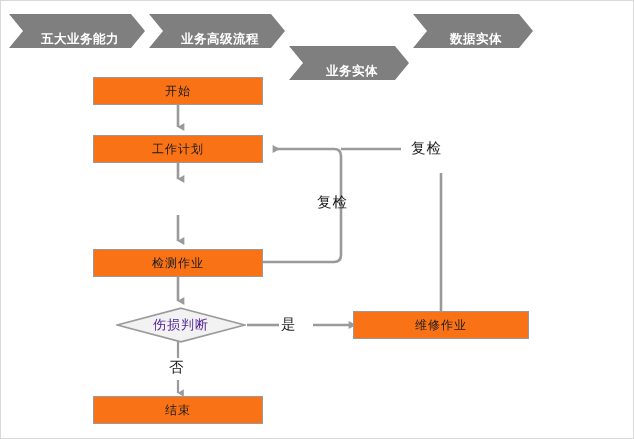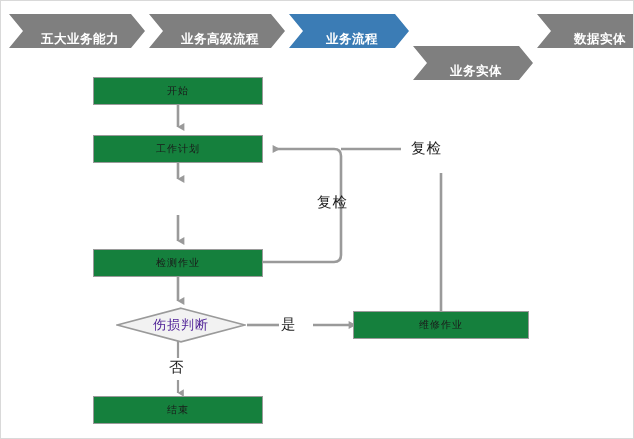--- a/index.html
+++ b/index.html
@@ -53,27 +53,27 @@
   
   #flow {
     position: absolute;
     left: 0;
     top: 0;
     width: 634px;
     height: 439px;
   }
   .node {
     position: absolute;
-    background: #15803d;
+    background: #f97316;
     border: 1px solid #9a9a9a;
     box-sizing: border-box;
     display: flex;
     align-items: center;
     justify-content: center;
-    font-size: 10px;
+    font-size: 12px;
     color: #1a1a1a;
     letter-spacing: 1px;
     white-space: nowrap;
   }
   .diamond-wrap {
     position: absolute;
     display: flex;
     align-items: center;
     justify-content: center;
   }
@@ -104,23 +104,20 @@
 
 <div id="page">
 
   <div id="breadcrumb">
     <div class="chev gray" style="width:136px;">
       <span>五大业务能力</span>
     </div>
     <div class="chev gray" style="width:136px;">
       <span>业务高级流程</span>
     </div>
-    <div class="chev active" style="width:120px;">
-      <span>业务流程</span>
-    </div>
     <div class="chev gray" style="width:120px;margin-top:32px;">
       <span>业务实体</span>
     </div>
     <div class="chev gray" style="width:120px;">
       <span>数据实体</span>
     </div>
   </div>
 
   <div id="flow">
 

